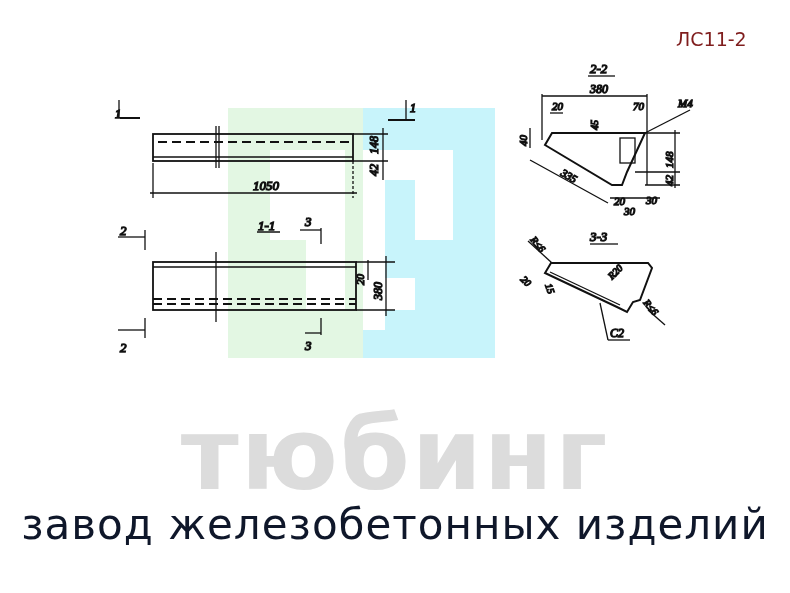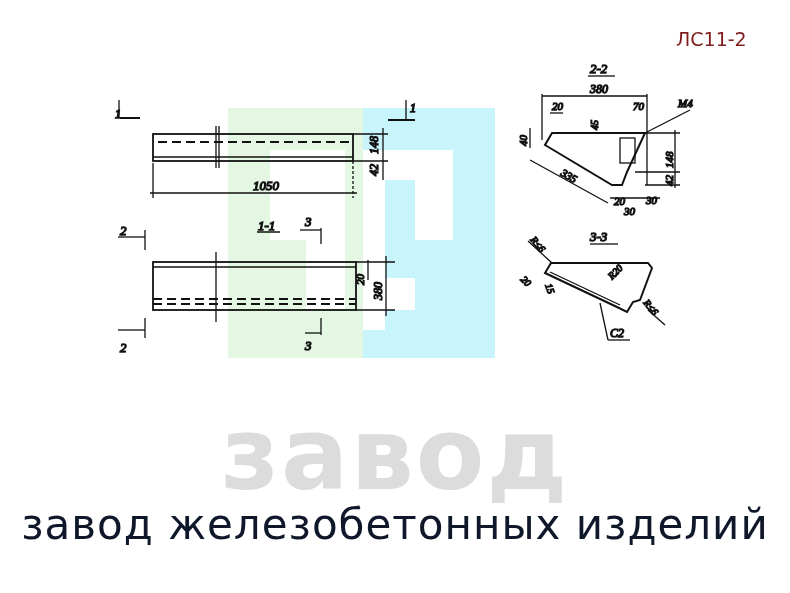--- a/index.html
+++ b/index.html
@@ -124,14 +124,14 @@
   <text x="646" y="204" font-size="11">30</text>
   <text x="590" y="241" font-size="13" font-style="normal">3-3</text>
   <text x="530" y="240" font-size="10" transform="rotate(50 530 240)">R≤6</text>
   <text x="612" y="280" font-size="10" transform="rotate(-45 612 280)">R20</text>
   <text x="643" y="303" font-size="10" transform="rotate(50 643 303)">R≤6</text>
   <text x="520" y="280" font-size="10" transform="rotate(45 520 280)">20</text>
   <text x="545" y="285" font-size="10" transform="rotate(70 545 285)">15</text>
   <text x="610" y="337" font-size="12">С2</text>
 </svg>
 
-<div id="wm-big" class="abs">завод</div>
+<div id="wm-big" class="abs">тюбинг</div>
 <div id="wm-small" class="abs">завод железобетонных изделий</div>
 
 </body></html>

